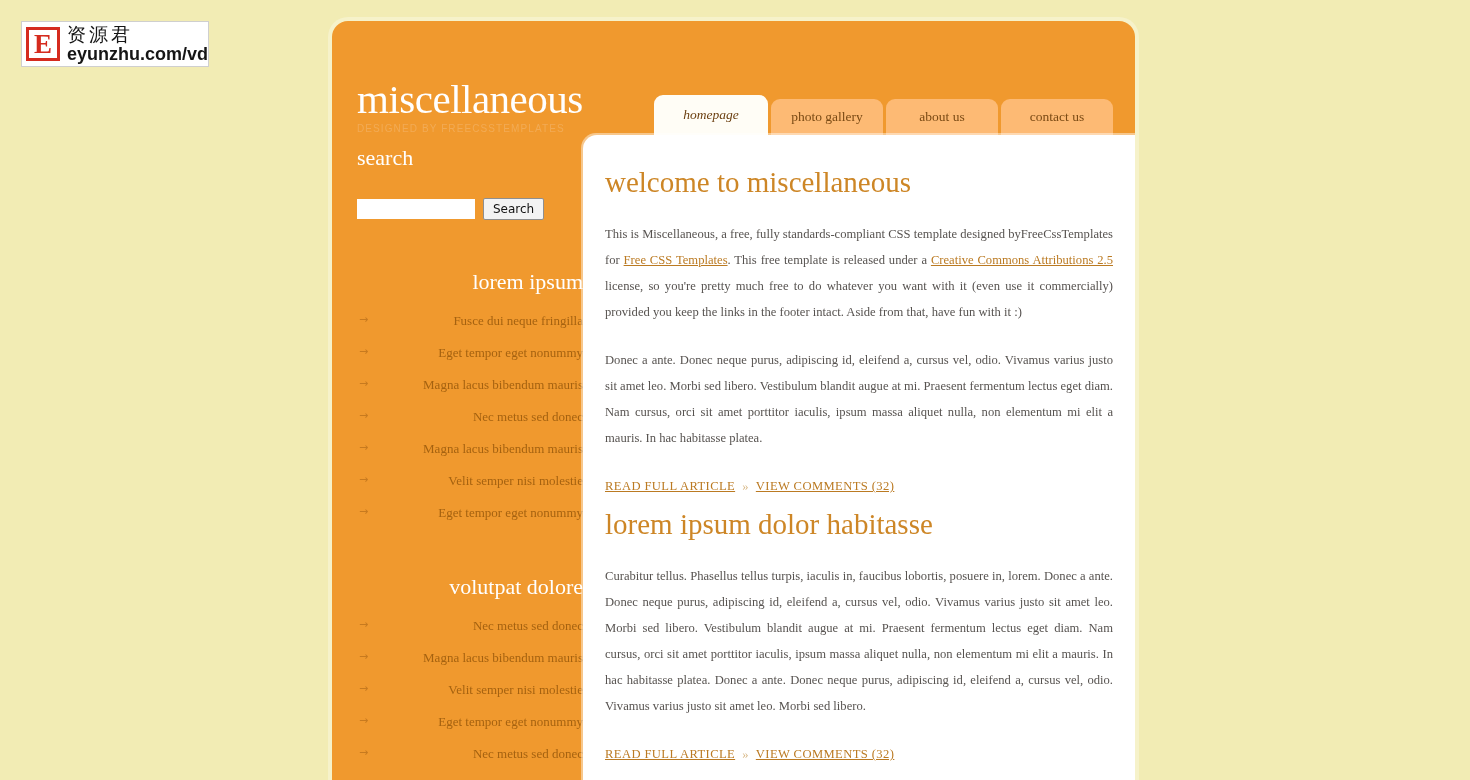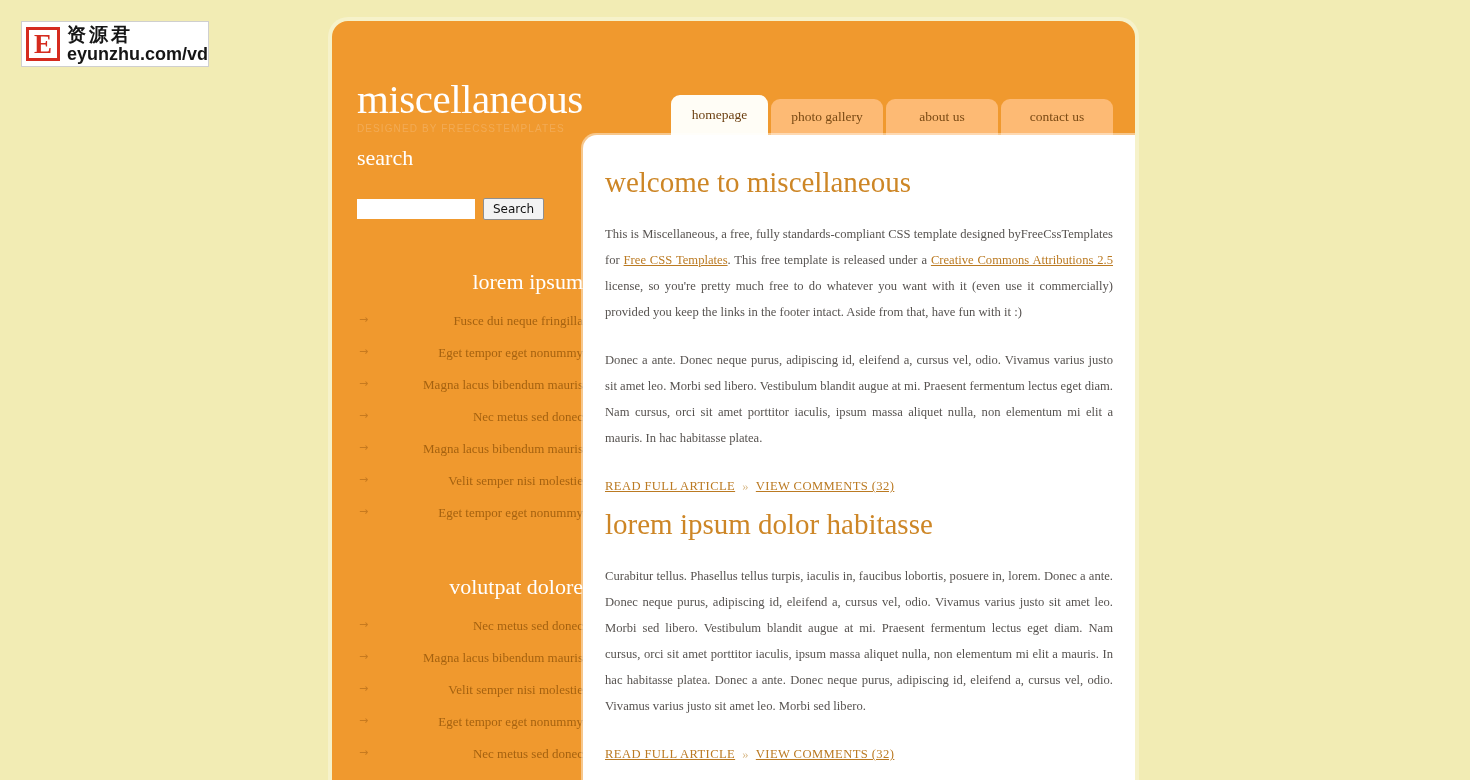--- a/index.html
+++ b/index.html
@@ -33,21 +33,21 @@
     font-size: 27px;
     line-height: 29px;
     text-align: center;
     flex: 0 0 auto;
     margin-right: 7px;
   }
   .wm-text { line-height: 1; }
   .wm-cn {
     font-family: "DejaVu Sans", sans-serif;
     font-size: 19px;
-    font-weight: bold;
+    font-weight: normal;
     color: #161616;
     letter-spacing: 3px;
     display: block;
   }
   .wm-url {
     font-family: "Liberation Sans", sans-serif;
     font-size: 18px;
     font-weight: bold;
     color: #161616;
     display: block;
@@ -112,21 +112,22 @@
     color: #7a4a14;
     text-decoration: none;
     background: #fdba74;
     border-radius: 9px 9px 0 0;
   }
   .nav a.active {
     background: #fffdf6;
     color: #6b3f10;
     height: 40px;
     line-height: 40px;
-    width: 97px;
+    width: 114px;
+    font-style: italic;
   }
 
   
   .wrap {
     position: relative;
     display: flex;
     align-items: flex-start;
   }
 
   

